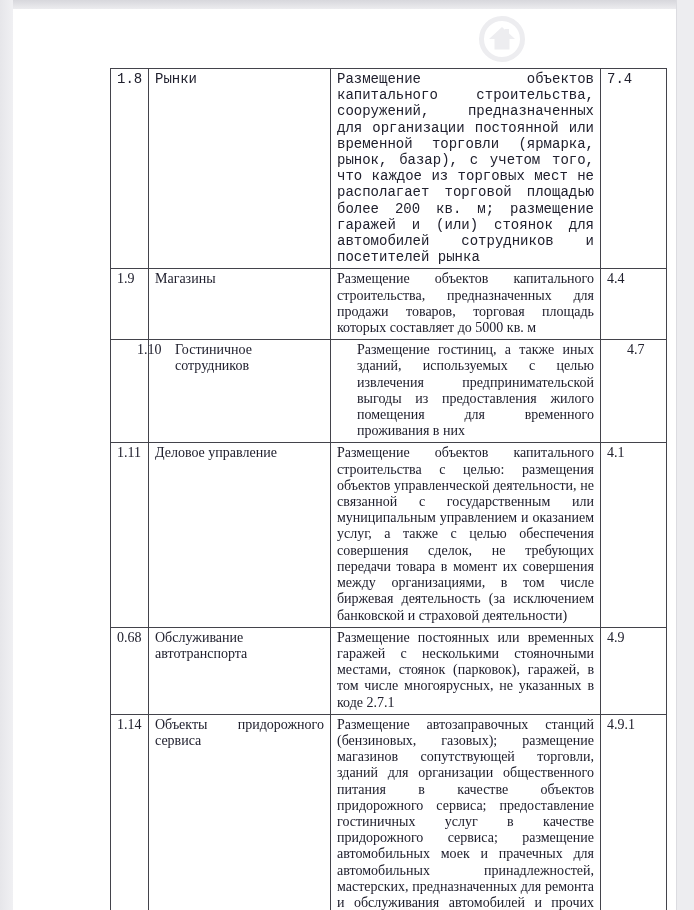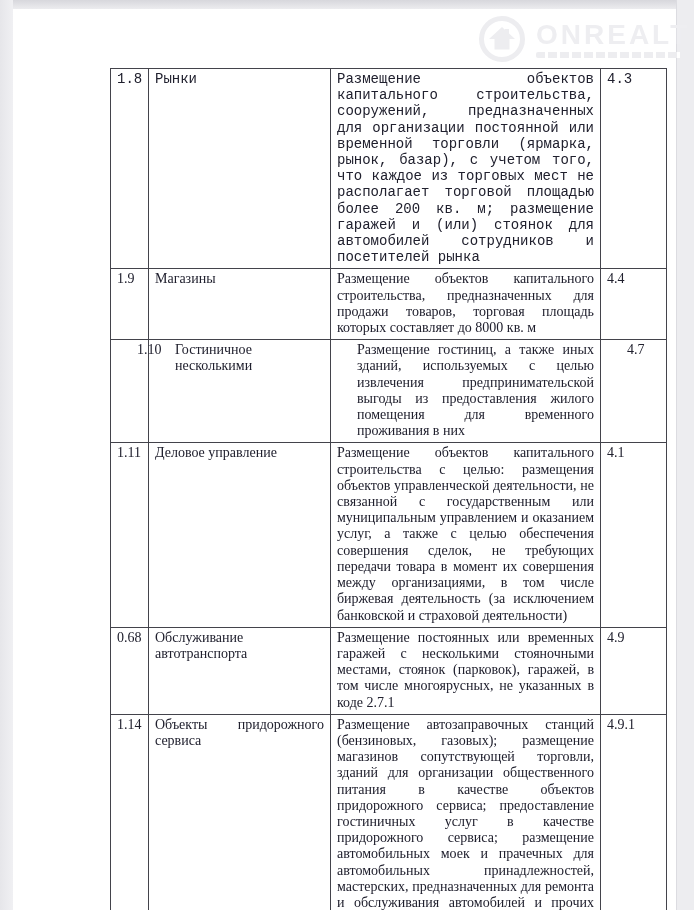--- a/index.html
+++ b/index.html
@@ -77,45 +77,41 @@
 <div class="edge-right"></div>
 
 <div class="watermark">
   <span class="wm-icon">
     <svg viewBox="0 0 48 48" width="48" height="48" aria-hidden="true">
       <circle cx="24" cy="24" r="20.5" fill="none" stroke="#ededf0" stroke-width="5"></circle>
       <path d="M24 12 L37 24 H31.5 V34.5 H16.5 V24 H11 Z" fill="#ededf0"></path>
       <rect x="27" y="14" width="4" height="7" fill="#ededf0"></rect>
     </svg>
   </span>
-  <span class="wm-right">
-    <span class="wm-text">ONREALT</span>
-    <span class="wm-tagline"></span>
-  </span>
 </div>
 
 <table class="land-use">
   <tbody>
   <tr>
     <td class="c-num">1.8</td>
     <td class="c-name">Рынки</td>
     <td class="c-desc">Размещение объектов капитального строительства, сооружений, предназначенных для организации постоянной или временной торговли (ярмарка, рынок, базар), с учетом того, что каждое из торговых мест не располагает торговой площадью более 200 кв. м; размещение гаражей и (или) стоянок для автомобилей сотрудников и посетителей рынка</td>
-    <td class="c-code">4.3</td>
+    <td class="c-code">7.4</td>
   </tr>
 
   <tr>
     <td class="c-num">1.9</td>
     <td class="c-name">Магазины</td>
-    <td class="c-desc">Размещение объектов капитального строительства, предназначенных для продажи товаров, торговая площадь которых составляет до 8000 кв. м</td>
+    <td class="c-desc">Размещение объектов капитального строительства, предназначенных для продажи товаров, торговая площадь которых составляет до 5000 кв. м</td>
     <td class="c-code">4.4</td>
   </tr>
 
   <tr>
     <td class="c-num">1.10</td>
-    <td class="c-name">Гостиничное несколькими</td>
+    <td class="c-name">Гостиничное сотрудников</td>
     <td class="c-desc">Размещение гостиниц, а также иных зданий, используемых с целью извлечения предпринимательской выгоды из предоставления жилого помещения для временного проживания в них</td>
     <td class="c-code">4.7</td>
   </tr>
 
   <tr>
     <td class="c-num">1.11</td>
     <td class="c-name">Деловое управление</td>
     <td class="c-desc">Размещение объектов капитального строительства с целью: размещения объектов управленческой деятельности, не связанной с государственным или муниципальным управлением и оказанием услуг, а также с целью обеспечения совершения сделок, не требующих передачи товара в момент их совершения между организациями, в том числе биржевая деятельность (за исключением банковской и страховой деятельности)</td>
     <td class="c-code">4.1</td>
   </tr>

